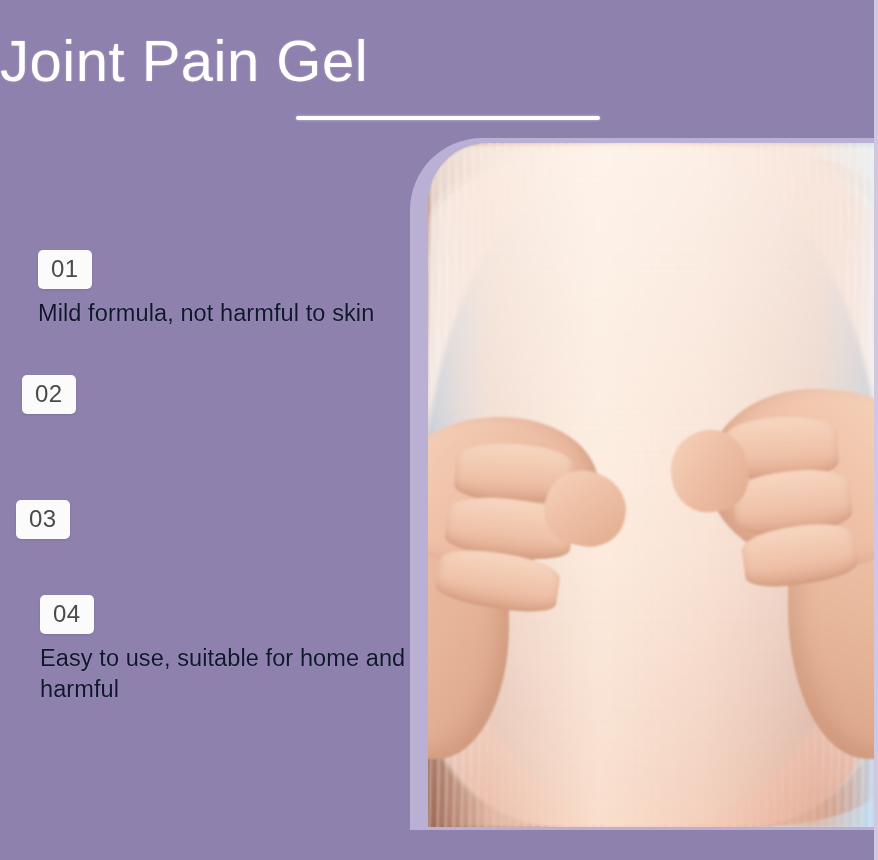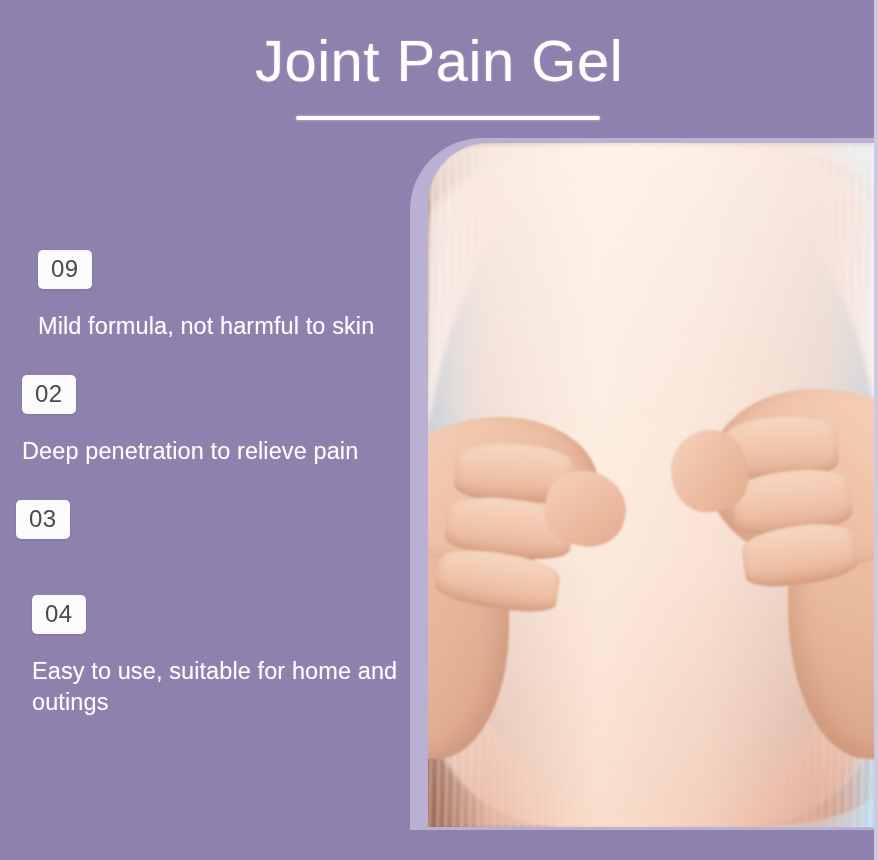--- a/index.html
+++ b/index.html
@@ -17,21 +17,20 @@
     -webkit-font-smoothing: antialiased;
   }
 
   
   #title-block {
     position: absolute;
     left: 0;
     top: 0;
     width: 724px;
     height: 140px;
-    text-align: center;
     z-index: 5;
   }
   #product-title {
     position: absolute;
     left: 0;
     top: 26px;
     width: 878px;
     font-size: 58px;
     font-weight: 400;
     letter-spacing: 0.5px;
@@ -69,33 +68,33 @@
     color: #4a4a4a;
     font-size: 24px;
     line-height: 1;
     font-weight: 400;
     padding: 7px 13px 8px 13px;
     border-radius: 5px;
     letter-spacing: 0.5px;
     box-shadow: 0 1px 2px rgba(60,40,90,0.18);
   }
   .feature-text {
-    margin-top: 22px;
-    color: #ffffff;
+    margin-top: 9px;
+    color: #0f172a;
     font-size: 23.5px;
     line-height: 31px;
     font-weight: 400;
     letter-spacing: 0.1px;
     text-shadow: 0 0 1.5px rgba(255,255,255,0.22);
     max-width: 372px;
   }
   #feature-item-0 { top: 0px;   padding-left: 38px; }
   #feature-item-1 { top: 125px; padding-left: 22px; }
   #feature-item-2 { top: 250px; padding-left: 16px; }
-  #feature-item-3 { top: 345px; padding-left: 32px; }
+  #feature-item-3 { top: 345px; padding-left: 40px; }
 
   
   #photo-edge-glow {
     position: absolute;
     left: 410px;
     top: 138px;
     width: 468px;
     height: 692px;
     background: #b9b0d4;
     border-top-left-radius: 72px;
@@ -444,36 +443,35 @@
     <div class="finger finger-r2"></div>
     <div class="finger finger-r3"></div>
     <div class="hand thumb-right"></div>
 
     <div id="photo-softener"></div>
   </div>
 
   <div id="feature-list">
 
     <div class="feature-item" id="feature-item-0">
-      <span class="feature-badge">09</span>
+      <span class="feature-badge">01</span>
       <div class="feature-text">Mild formula, not harmful to skin</div>
     </div>
 
     <div class="feature-item" id="feature-item-1">
       <span class="feature-badge">02</span>
-      <div class="feature-text">Deep penetration to relieve pain</div>
     </div>
 
     <div class="feature-item" id="feature-item-2">
       <span class="feature-badge">03</span>
     </div>
 
     <div class="feature-item" id="feature-item-3">
       <span class="feature-badge">04</span>
-      <div class="feature-text">Easy to use, suitable for home and outings</div>
+      <div class="feature-text">Easy to use, suitable for home and harmful</div>
     </div>
 
   </div>
 
   <div id="bottom-strip"></div>
   <div id="right-edge-strip"></div>
 
 </div>
 
 </body></html>

